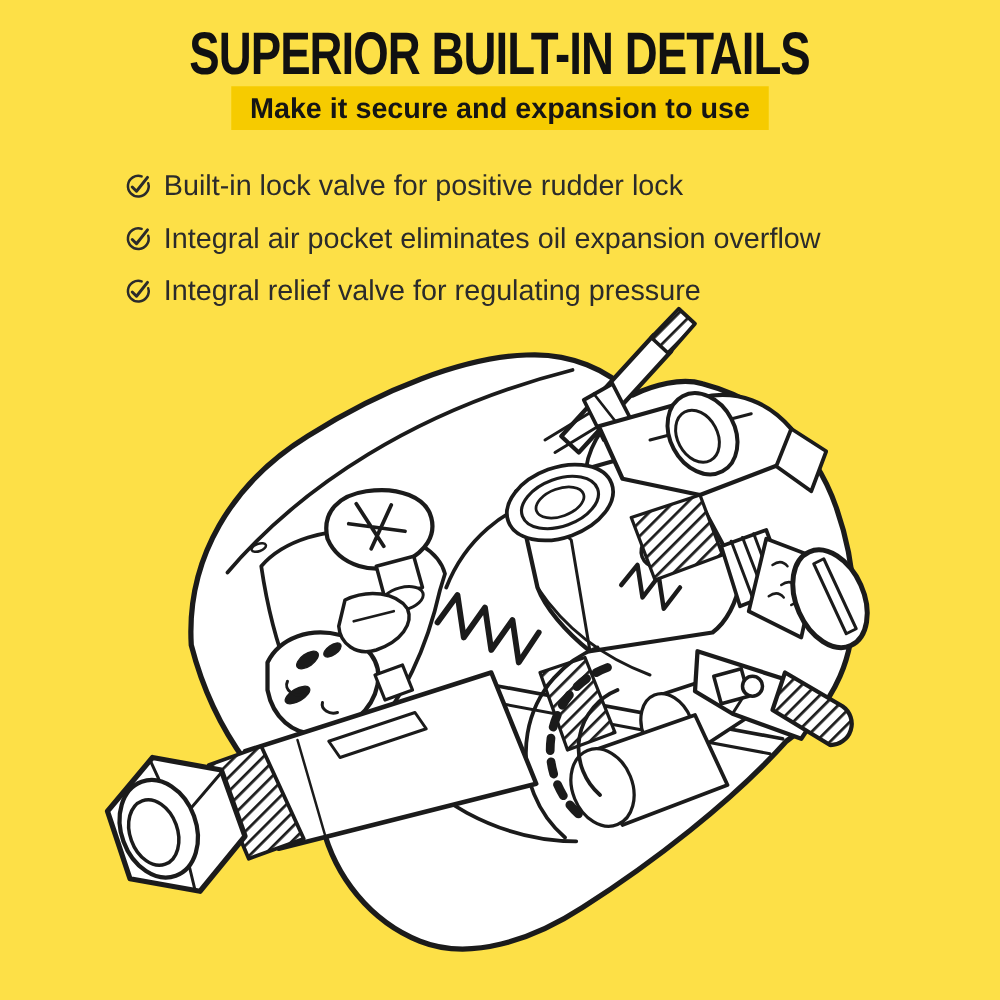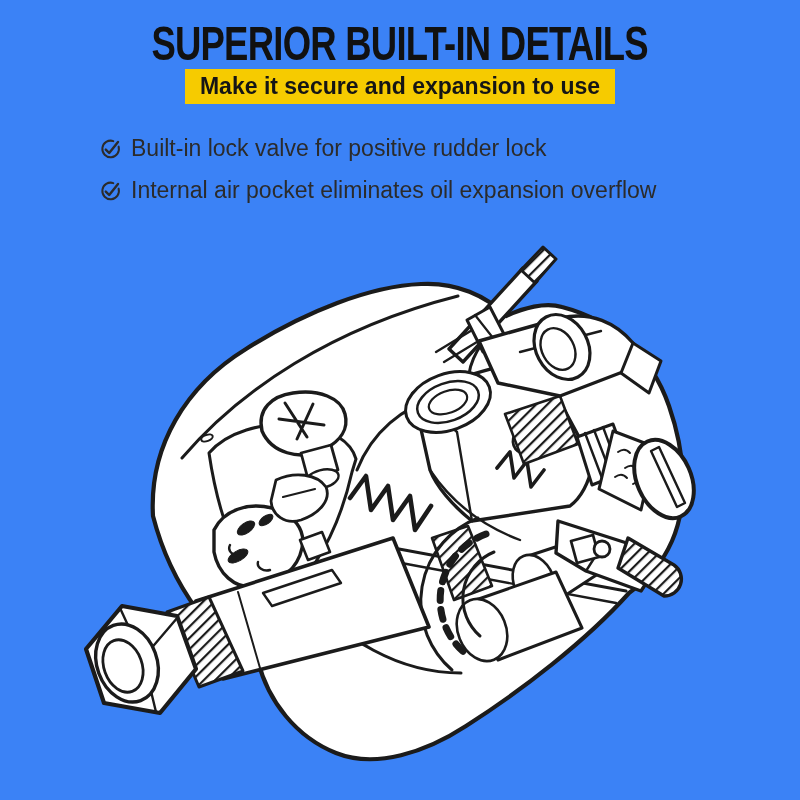--- a/index.html
+++ b/index.html
@@ -1,17 +1,17 @@
 <!DOCTYPE html>
 <html><head>
 <meta charset="utf-8">
 <style>
   html,body{margin:0;padding:0;background:#ffffff;}
   .stage{
-    position:relative;width:800px;height:800px;background:#3b82f6;overflow:hidden;
+    position:relative;width:800px;height:800px;background:#fde047;overflow:hidden;
     font-family:"Liberation Sans",sans-serif;
   }
   .title-wrap{position:absolute;top:20px;left:0;width:800px;text-align:center;}
   .page-title{
     display:inline-block;font-size:48px;font-weight:bold;color:#111111;
     line-height:1.0;letter-spacing:-1px;transform:scaleX(0.76);transform-origin:center;
     white-space:nowrap;
   }
   .banner-wrap{position:absolute;top:69px;left:0;width:800px;text-align:center;}
   .banner{
@@ -43,21 +43,28 @@
         <path d="M19.6,9.6 A8.3,8.3 0 1 1 14.3,4.1" fill="none" stroke="#2b2b2b" stroke-width="2" stroke-linecap="round"></path>
         <path d="M6.8,12.6 L10.2,16 L19,4.9" fill="none" stroke="#2b2b2b" stroke-width="2.4" stroke-linecap="round" stroke-linejoin="round"></path>
       </svg>
       <span class="txt">Built-in lock valve for positive rudder lock</span>
     </div>
     <div class="feat">
       <svg class="icon" viewBox="0 0 23 23">
         <path d="M19.6,9.6 A8.3,8.3 0 1 1 14.3,4.1" fill="none" stroke="#2b2b2b" stroke-width="2" stroke-linecap="round"></path>
         <path d="M6.8,12.6 L10.2,16 L19,4.9" fill="none" stroke="#2b2b2b" stroke-width="2.4" stroke-linecap="round" stroke-linejoin="round"></path>
       </svg>
-      <span class="txt">Internal air pocket eliminates oil expansion overflow</span>
+      <span class="txt">Integral air pocket eliminates oil expansion overflow</span>
+    </div>
+    <div class="feat">
+      <svg class="icon" viewBox="0 0 23 23">
+        <path d="M19.6,9.6 A8.3,8.3 0 1 1 14.3,4.1" fill="none" stroke="#2b2b2b" stroke-width="2" stroke-linecap="round"></path>
+        <path d="M6.8,12.6 L10.2,16 L19,4.9" fill="none" stroke="#2b2b2b" stroke-width="2.4" stroke-linecap="round" stroke-linejoin="round"></path>
+      </svg>
+      <span class="txt">Integral relief valve for regulating pressure</span>
     </div>
   </div>
 
   <svg class="art" viewBox="0 0 800 800">
     <defs>
       <pattern id="hatch" patternUnits="userSpaceOnUse" width="8" height="8" patternTransform="rotate(45)">
         <rect width="8" height="8" fill="#ffffff"></rect>
         <line x1="1" y1="0" x2="1" y2="8" stroke="#1b1b1b" stroke-width="2.4"></line>
       </pattern>
     </defs>

